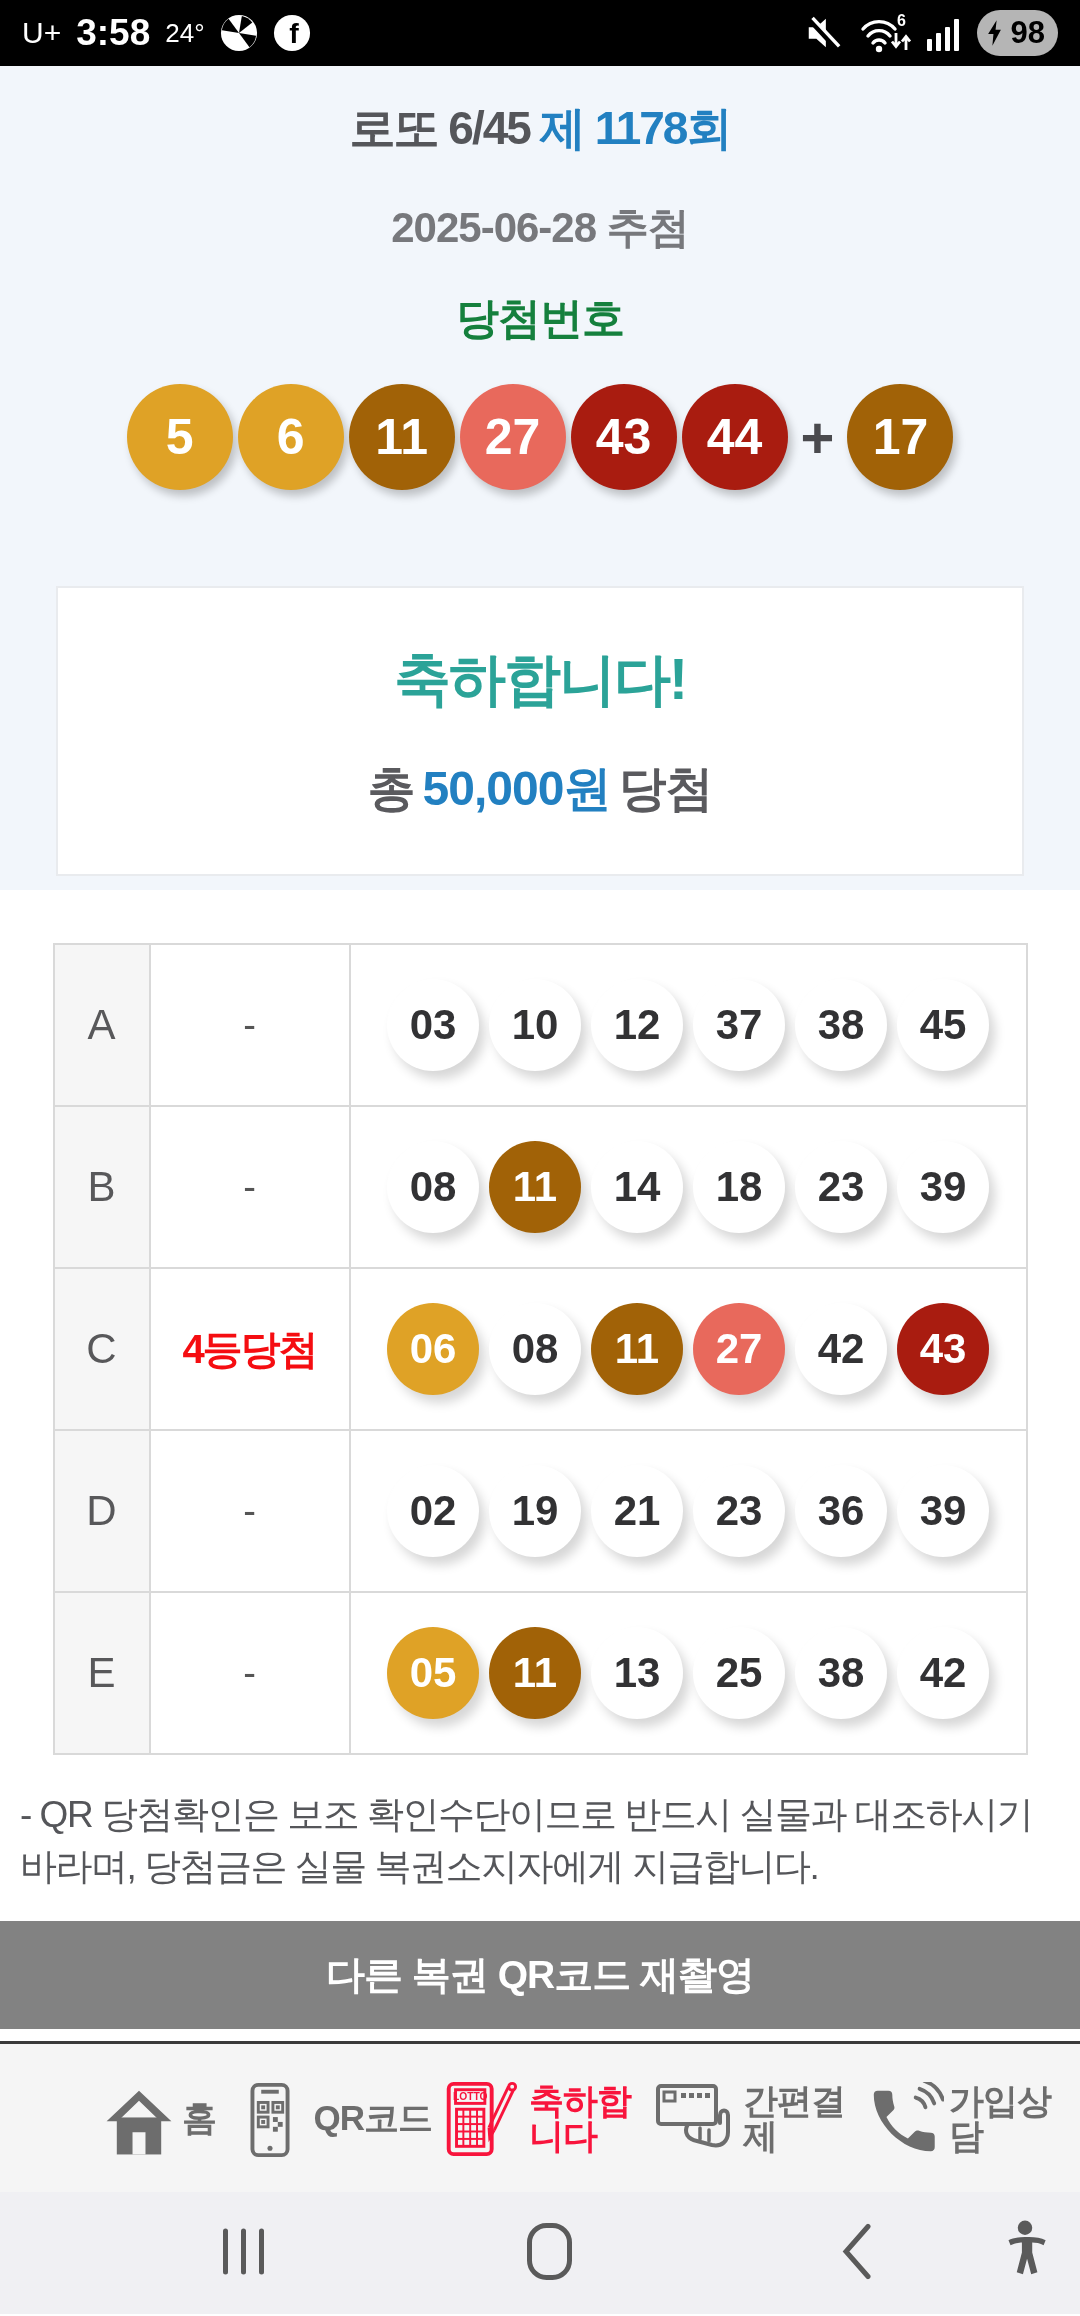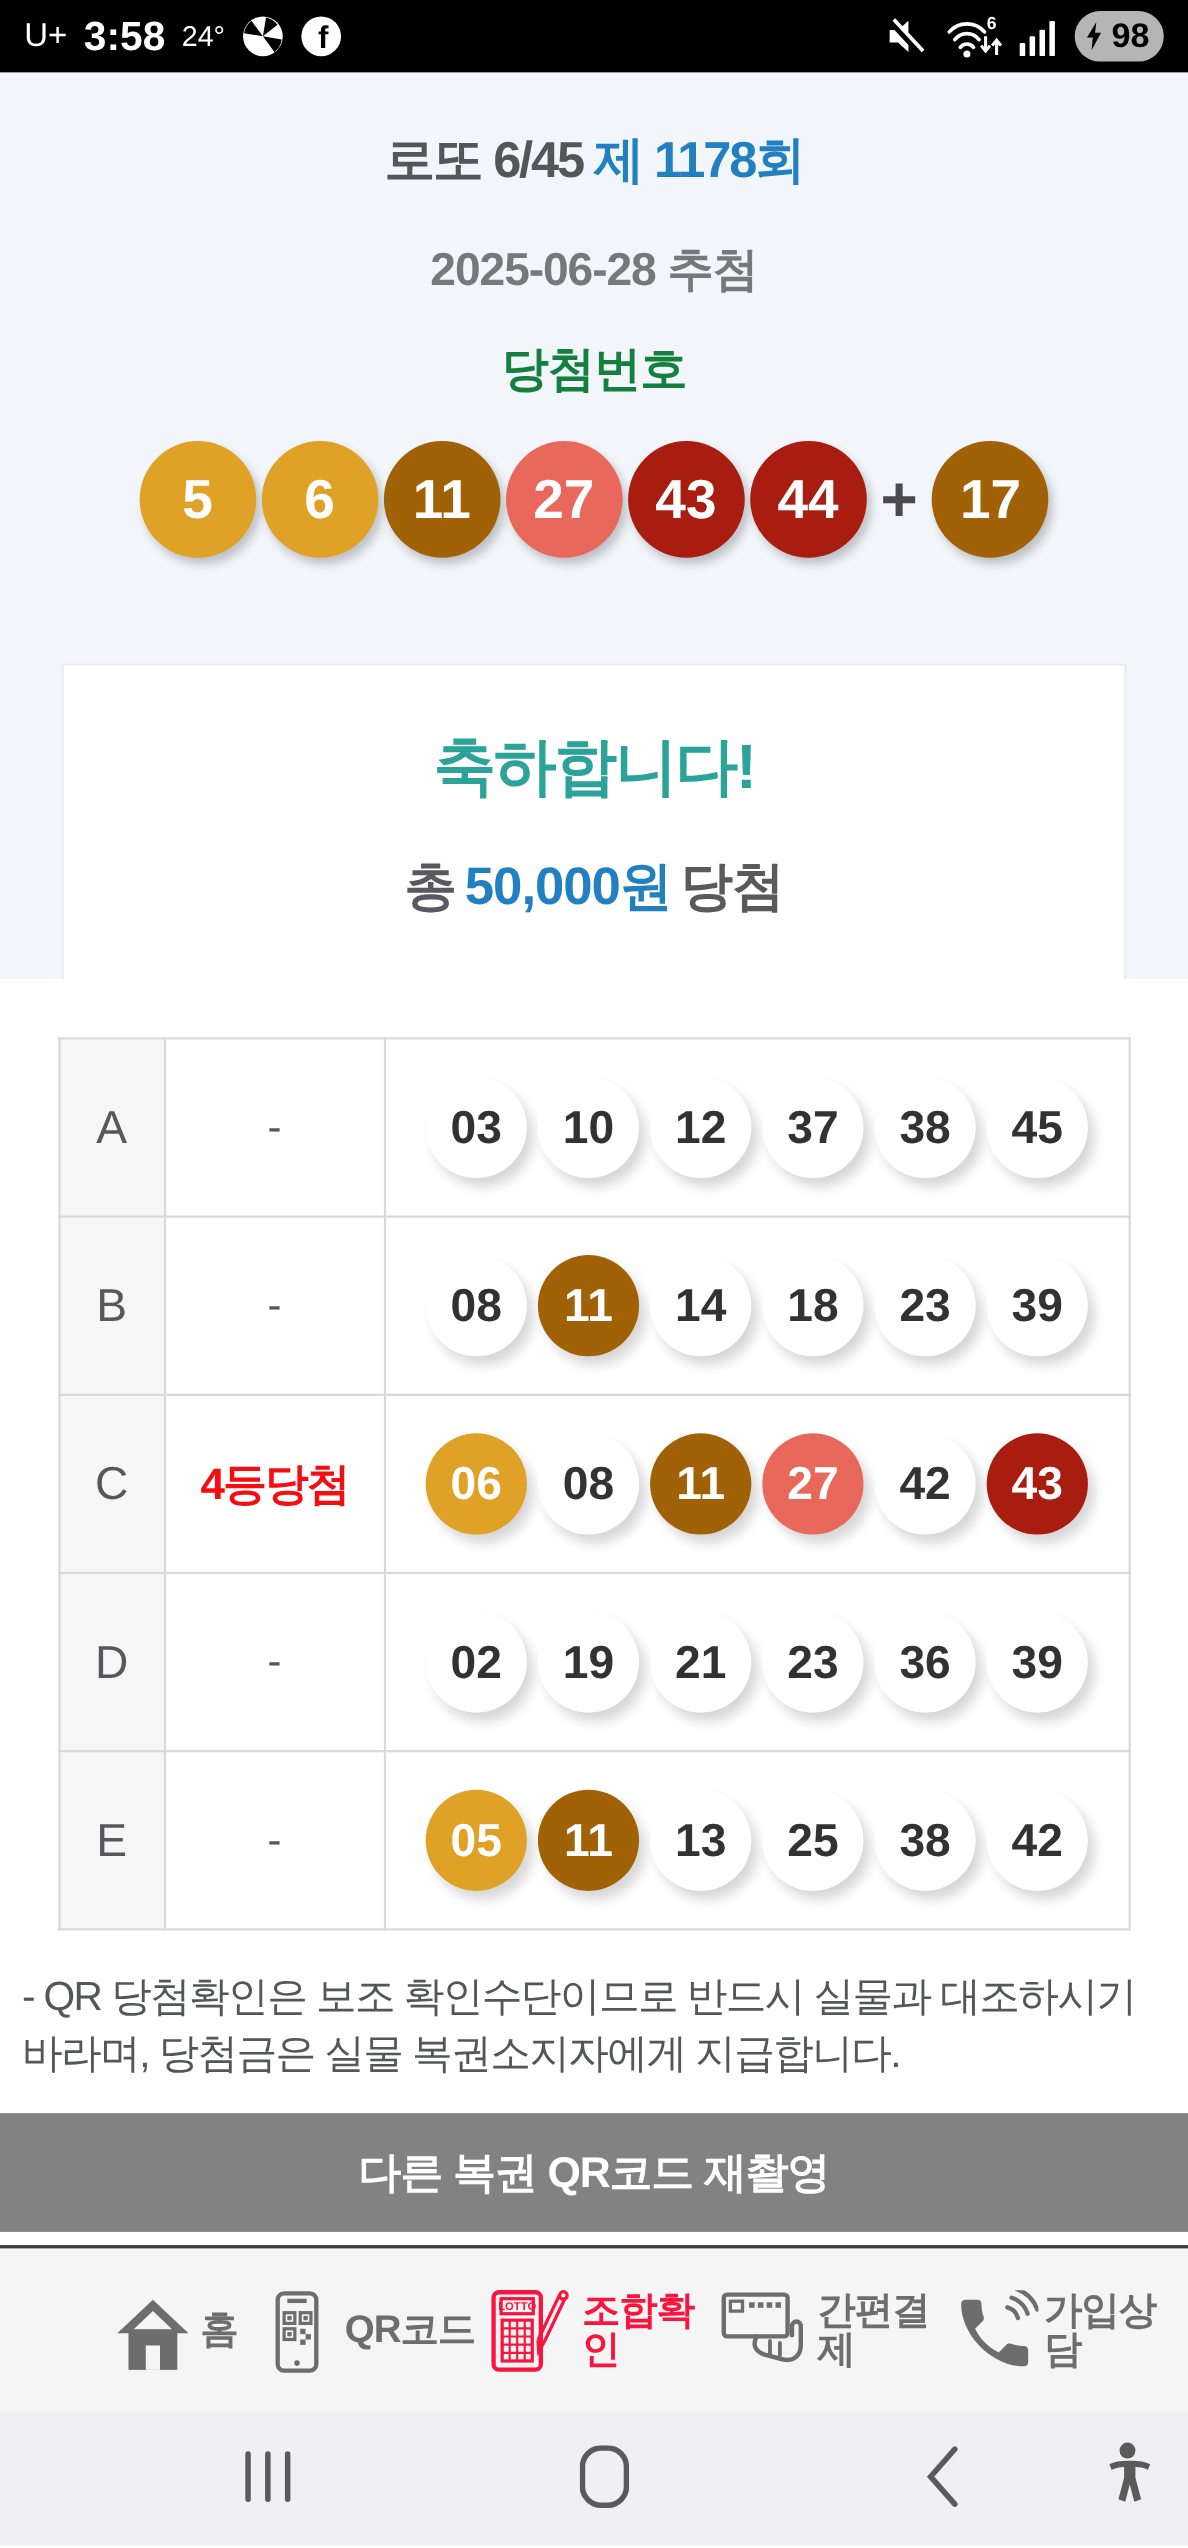--- a/index.html
+++ b/index.html
@@ -13,21 +13,21 @@
     justify-content:space-between;padding:0 22px;box-sizing:border-box;}
   .sb-left,.sb-right{display:flex;align-items:center;gap:15px;}
   .sb-carrier{font-size:30px;font-weight:400;letter-spacing:0;}
   .sb-time{font-size:37px;font-weight:bold;}
   .sb-temp{font-size:26px;}
   .sb-circle-icon{width:38px;height:38px;display:block;}
   .battery-pill{display:flex;align-items:center;background:#b5b5b5;border-radius:23px;
     height:46px;padding:0 13px 0 9px;color:#000;font-weight:bold;font-size:31px;gap:8px;}
   
   .hero{background:#f2f6fb;height:824px;text-align:center;box-sizing:border-box;overflow:hidden;}
-  .hero-title{padding-top:49px;font-size:46px;font-weight:bold;letter-spacing:-2px;color:#55565a;}
+  .hero-title{padding-top:32px;font-size:46px;font-weight:bold;letter-spacing:-2px;color:#55565a;}
   .hero-title .round{color:#2280c1;margin-left:10px;}
   .hero-date{margin-top:40px;font-size:42px;font-weight:bold;letter-spacing:-1px;color:#77787c;}
   .hero-label{margin-top:34px;font-size:43px;font-weight:bold;color:#15803d;letter-spacing:-1px;}
   .balls-row{margin-top:36px;display:flex;justify-content:center;align-items:center;gap:5px;}
   .main-balls{display:flex;align-items:center;gap:5px;}
   .plus-sign{font-size:58px;font-weight:bold;color:#4a4a4e;margin:0 8px;}
   .ball-lg{width:106px;height:106px;border-radius:50%;display:flex;align-items:center;
     justify-content:center;font-size:50px;font-weight:bold;color:#fff;
     box-shadow:4px 6px 9px rgba(0,0,0,0.22);flex:none;}
   .ball-sm{width:92px;height:92px;border-radius:50%;display:flex;align-items:center;
@@ -289,21 +289,21 @@
             <line x1="24" y1="62.4" x2="52" y2="62.4"></line>
         </g>
         <g stroke-width="3">
           <circle cx="81" cy="9" r="3.5"></circle>
           <line x1="82.7" y1="11.3" x2="62.7" y2="53.3"></line>
           <line x1="77.3" y1="8.7" x2="57.3" y2="50.7"></line>
           <path d="M62.7 53.3 L58 61 L57.3 50.7"></path>
         </g>
       </svg>
     </span>
-    <span class="nav-label">조합확인</span>
+    <span class="nav-label">축하합니다</span>
   </div>
   <div class="nav-item">
     <span class="nav-icon">
       <svg width="90" height="80" viewBox="0 0 90 80" stroke="#6d6d6d" fill="none">
         <rect x="10" y="6" width="58" height="38" rx="3" stroke-width="4"></rect>
         <rect x="16" y="12" width="11" height="9" stroke-width="3"></rect>
         <g fill="#6d6d6d" stroke="none">
           <rect x="33" y="13" width="5" height="5"></rect>
             <rect x="41" y="13" width="5" height="5"></rect>
           <rect x="49" y="13" width="5" height="5"></rect>

